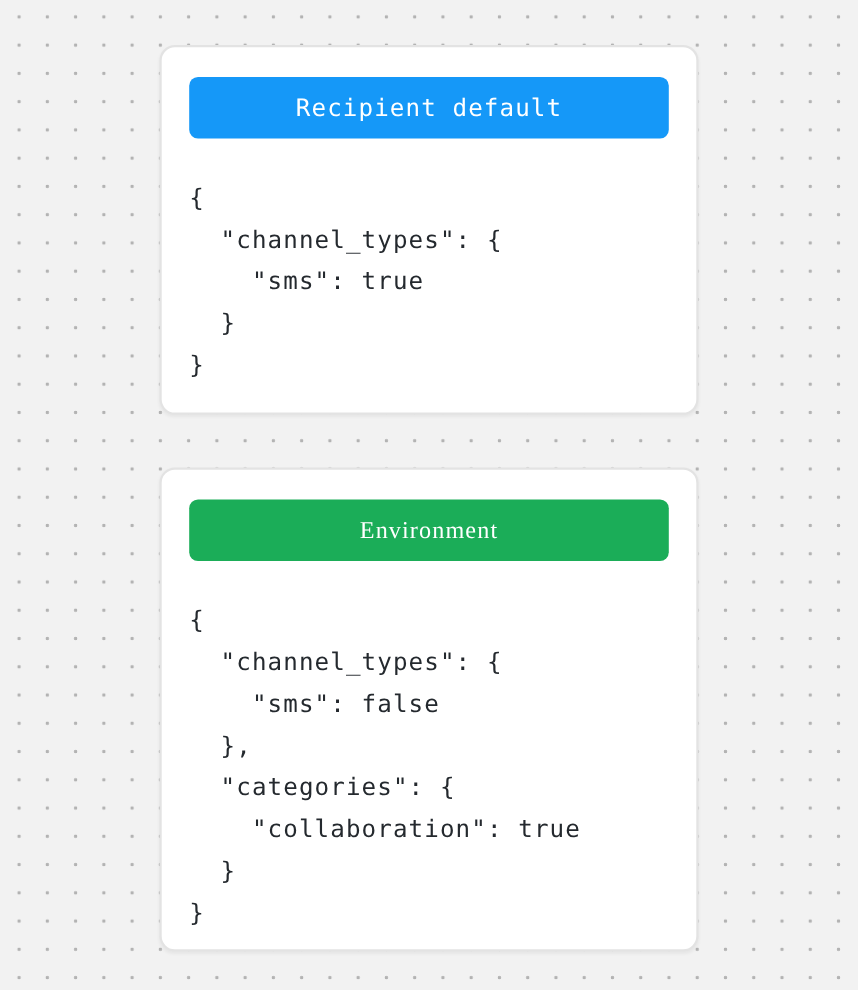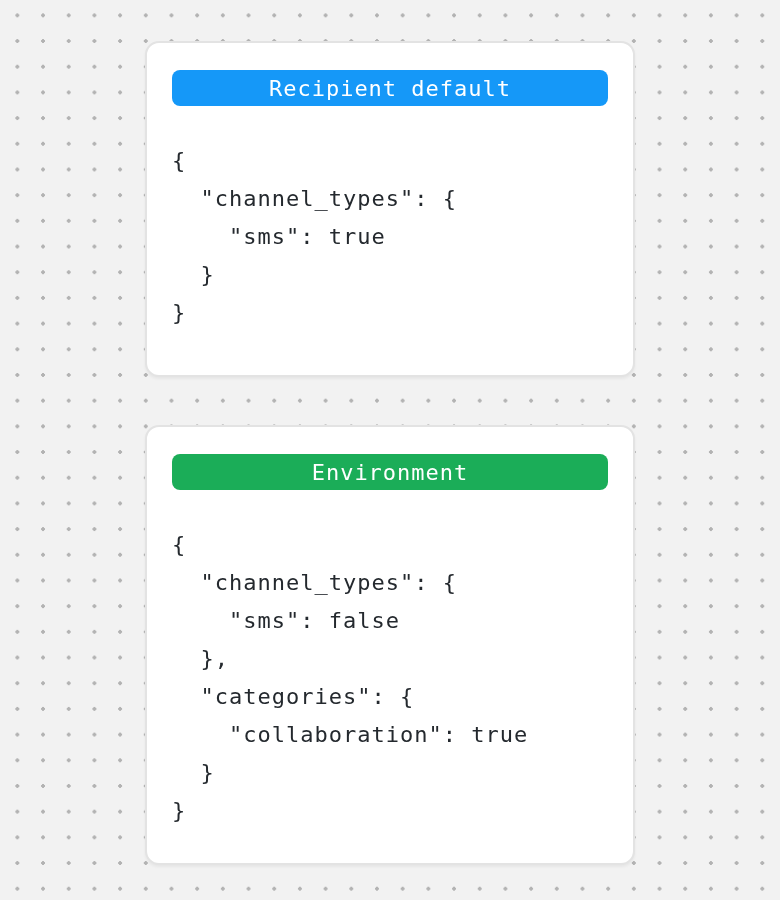--- a/index.html
+++ b/index.html
@@ -24,21 +24,21 @@
     background: #ffffff;
     border: 2px solid #e3e3e3;
     border-radius: 14px;
     box-shadow: 0 2px 3px rgba(0,0,0,0.05);
     padding: 27px 25px 24px 25px;
   }
   .card-recipient { top: 41px;  height: 336px; }
   .card-environment { top: 425px; height: 440px; }
 
   .banner {
-    height: 36px;
+    height: 56px;
     border-radius: 8px;
     display: flex;
     align-items: center;
     justify-content: center;
     color: #ffffff;
     font-size: 22px;
     letter-spacing: 1px;
     white-space: pre;
   }
 
@@ -62,21 +62,21 @@
   <div class="code">
     <div class="code-line">{</div>
     <div class="code-line">  "channel_types": {</div>
     <div class="code-line">    "sms": true</div>
     <div class="code-line">  }</div>
     <div class="code-line">}</div>
   </div>
 </div>
 
 <div class="card card-environment">
-  <div class="banner" style="background-color: rgb(27, 173, 88);">Environment</div>
+  <div class="banner" style="background-color: rgb(27, 173, 88); font-family: Liberation Serif, serif;">Environment</div>
   <div class="code">
     <div class="code-line">{</div>
     <div class="code-line">  "channel_types": {</div>
     <div class="code-line">    "sms": false</div>
     <div class="code-line">  },</div>
     <div class="code-line">  "categories": {</div>
     <div class="code-line">    "collaboration": true</div>
     <div class="code-line">  }</div>
     <div class="code-line">}</div>
   </div>

